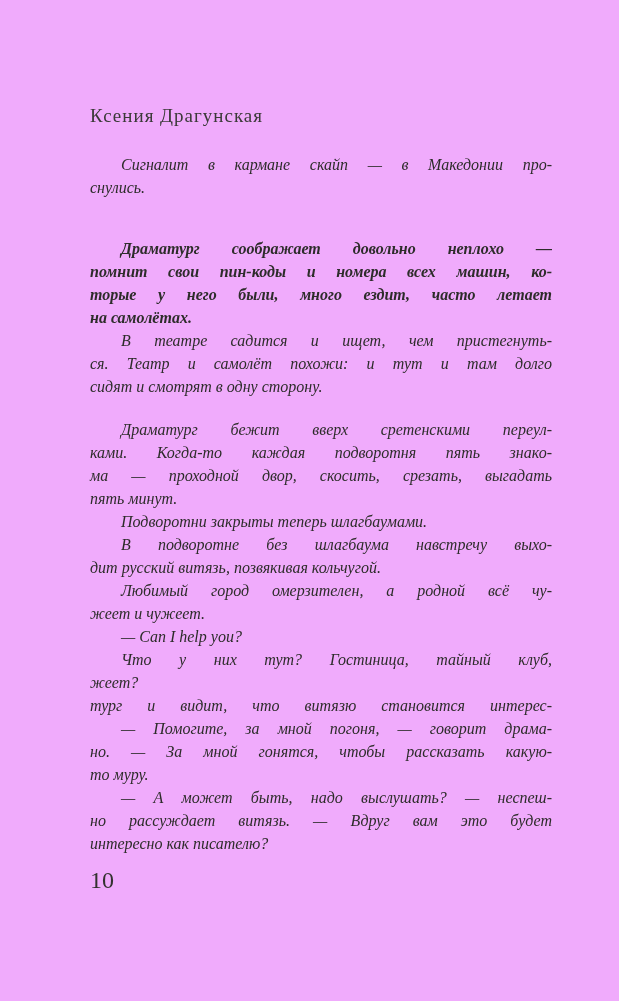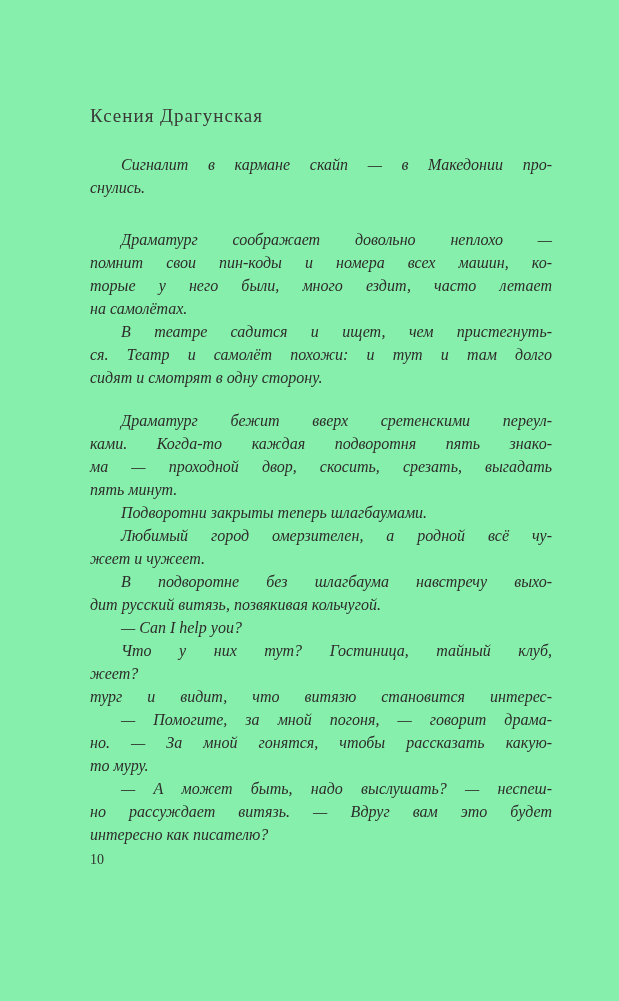--- a/index.html
+++ b/index.html
@@ -5,52 +5,52 @@
   html, body {
     margin: 0;
     padding: 0;
     background: #fbfbfa;
   }
   .page {
     position: relative;
     width: 619px;
     height: 1001px;
     box-sizing: border-box;
-    background: #86efac;
+    background: #f0abfc;
     padding: 104px 67px 0 90px;
     font-family: "Liberation Serif", "DejaVu Serif", serif;
     color: #2d2c2a;
     overflow: hidden;
   }
   .running-header {
     font-size: 19px;
     line-height: 23px;
     letter-spacing: 1px;
     color: #3b3a38;
     font-style: normal;
   }
   .body-text {
     margin-top: 26px;
     font-style: italic;
     font-size: 16px;
     line-height: 23px;
   }
   .para { margin: 0; }
-  .para.scene-break-1 { margin-top: 29px; }
+  .para.scene-break-1 { margin-top: 38px; font-weight: bold; }
   .para.scene-break-2 { margin-top: 20px; }
   .ln {
     text-align: justify;
     text-align-last: justify;
     white-space: normal;
   }
   .ln.first { text-indent: 31px; }
   .ln.last { text-align-last: left; }
   .page-footer {
-    margin-top: 2px;
-    font-size: 14px;
+    margin-top: 14px;
+    font-size: 24px;
     line-height: 23px;
     color: #33322f;
     font-style: normal;
   }
 </style>
 </head>
 <body>
 
 <div class="page">
 
@@ -81,27 +81,27 @@
       <div class="ln">ками. Когда-то каждая подворотня пять знако-</div>
       <div class="ln">ма — проходной двор, скосить, срезать, выгадать</div>
       <div class="ln last">пять минут.</div>
     </div>
 
     <div class="para">
       <div class="ln first last">Подворотни закрыты теперь шлагбаумами.</div>
     </div>
 
     <div class="para">
-      <div class="ln first">Любимый город омерзителен, а родной всё чу-</div>
-      <div class="ln last">жеет и чужеет.</div>
+      <div class="ln first">В подворотне без шлагбаума навстречу выхо-</div>
+      <div class="ln last">дит русский витязь, позвякивая кольчугой.</div>
     </div>
 
     <div class="para">
-      <div class="ln first">В подворотне без шлагбаума навстречу выхо-</div>
-      <div class="ln last">дит русский витязь, позвякивая кольчугой.</div>
+      <div class="ln first">Любимый город омерзителен, а родной всё чу-</div>
+      <div class="ln last">жеет и чужеет.</div>
     </div>
 
     <div class="para">
       <div class="ln first last">— Can I help you?</div>
     </div>
 
     <div class="para">
       <div class="ln first">Что у них тут? Гостиница, тайный клуб,</div>
       <div class="ln last">жеет?</div>
     </div>

